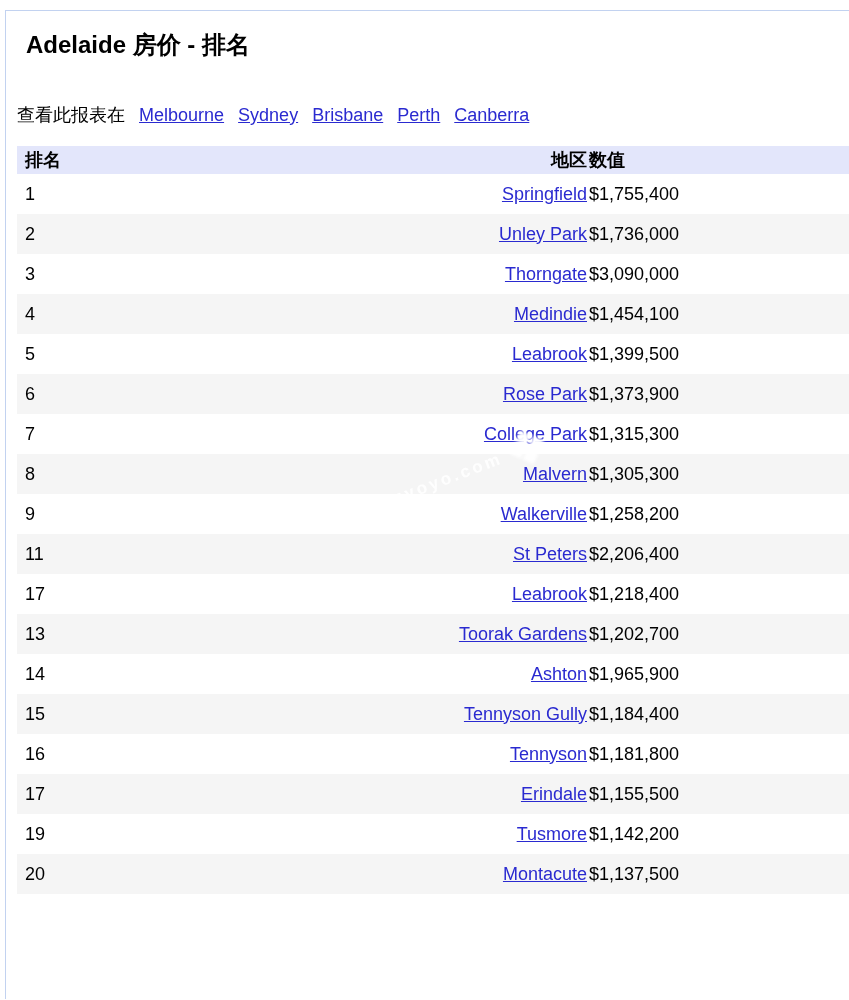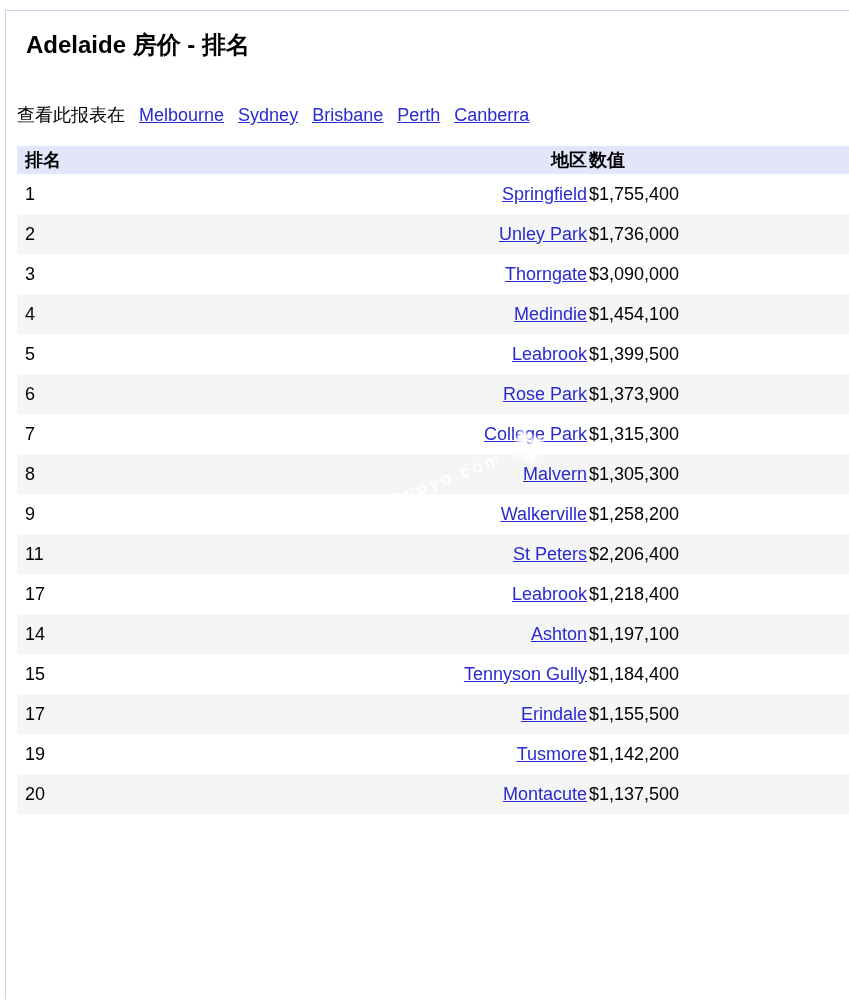--- a/index.html
+++ b/index.html
@@ -151,33 +151,43 @@
     <td class="region"><a href="#">St Peters</a></td>
     <td class="value">$2,206,400</td>
   </tr>
 
   <tr>
     <td class="rank">17</td>
     <td class="region"><a href="#">Leabrook</a></td>
     <td class="value">$1,218,400</td>
   </tr>
 
+  <tr>
+    <td class="rank">13</td>
+    <td class="region"><a href="#">Toorak Gardens</a></td>
+    <td class="value">$1,202,700</td>
+  </tr>
 
   <tr>
     <td class="rank">14</td>
     <td class="region"><a href="#">Ashton</a></td>
-    <td class="value">$1,197,100</td>
+    <td class="value">$1,965,900</td>
   </tr>
 
   <tr>
     <td class="rank">15</td>
     <td class="region"><a href="#">Tennyson Gully</a></td>
     <td class="value">$1,184,400</td>
   </tr>
 
+  <tr>
+    <td class="rank">16</td>
+    <td class="region"><a href="#">Tennyson</a></td>
+    <td class="value">$1,181,800</td>
+  </tr>
 
   <tr>
     <td class="rank">17</td>
     <td class="region"><a href="#">Erindale</a></td>
     <td class="value">$1,155,500</td>
   </tr>
 
 
   <tr>
     <td class="rank">19</td>

